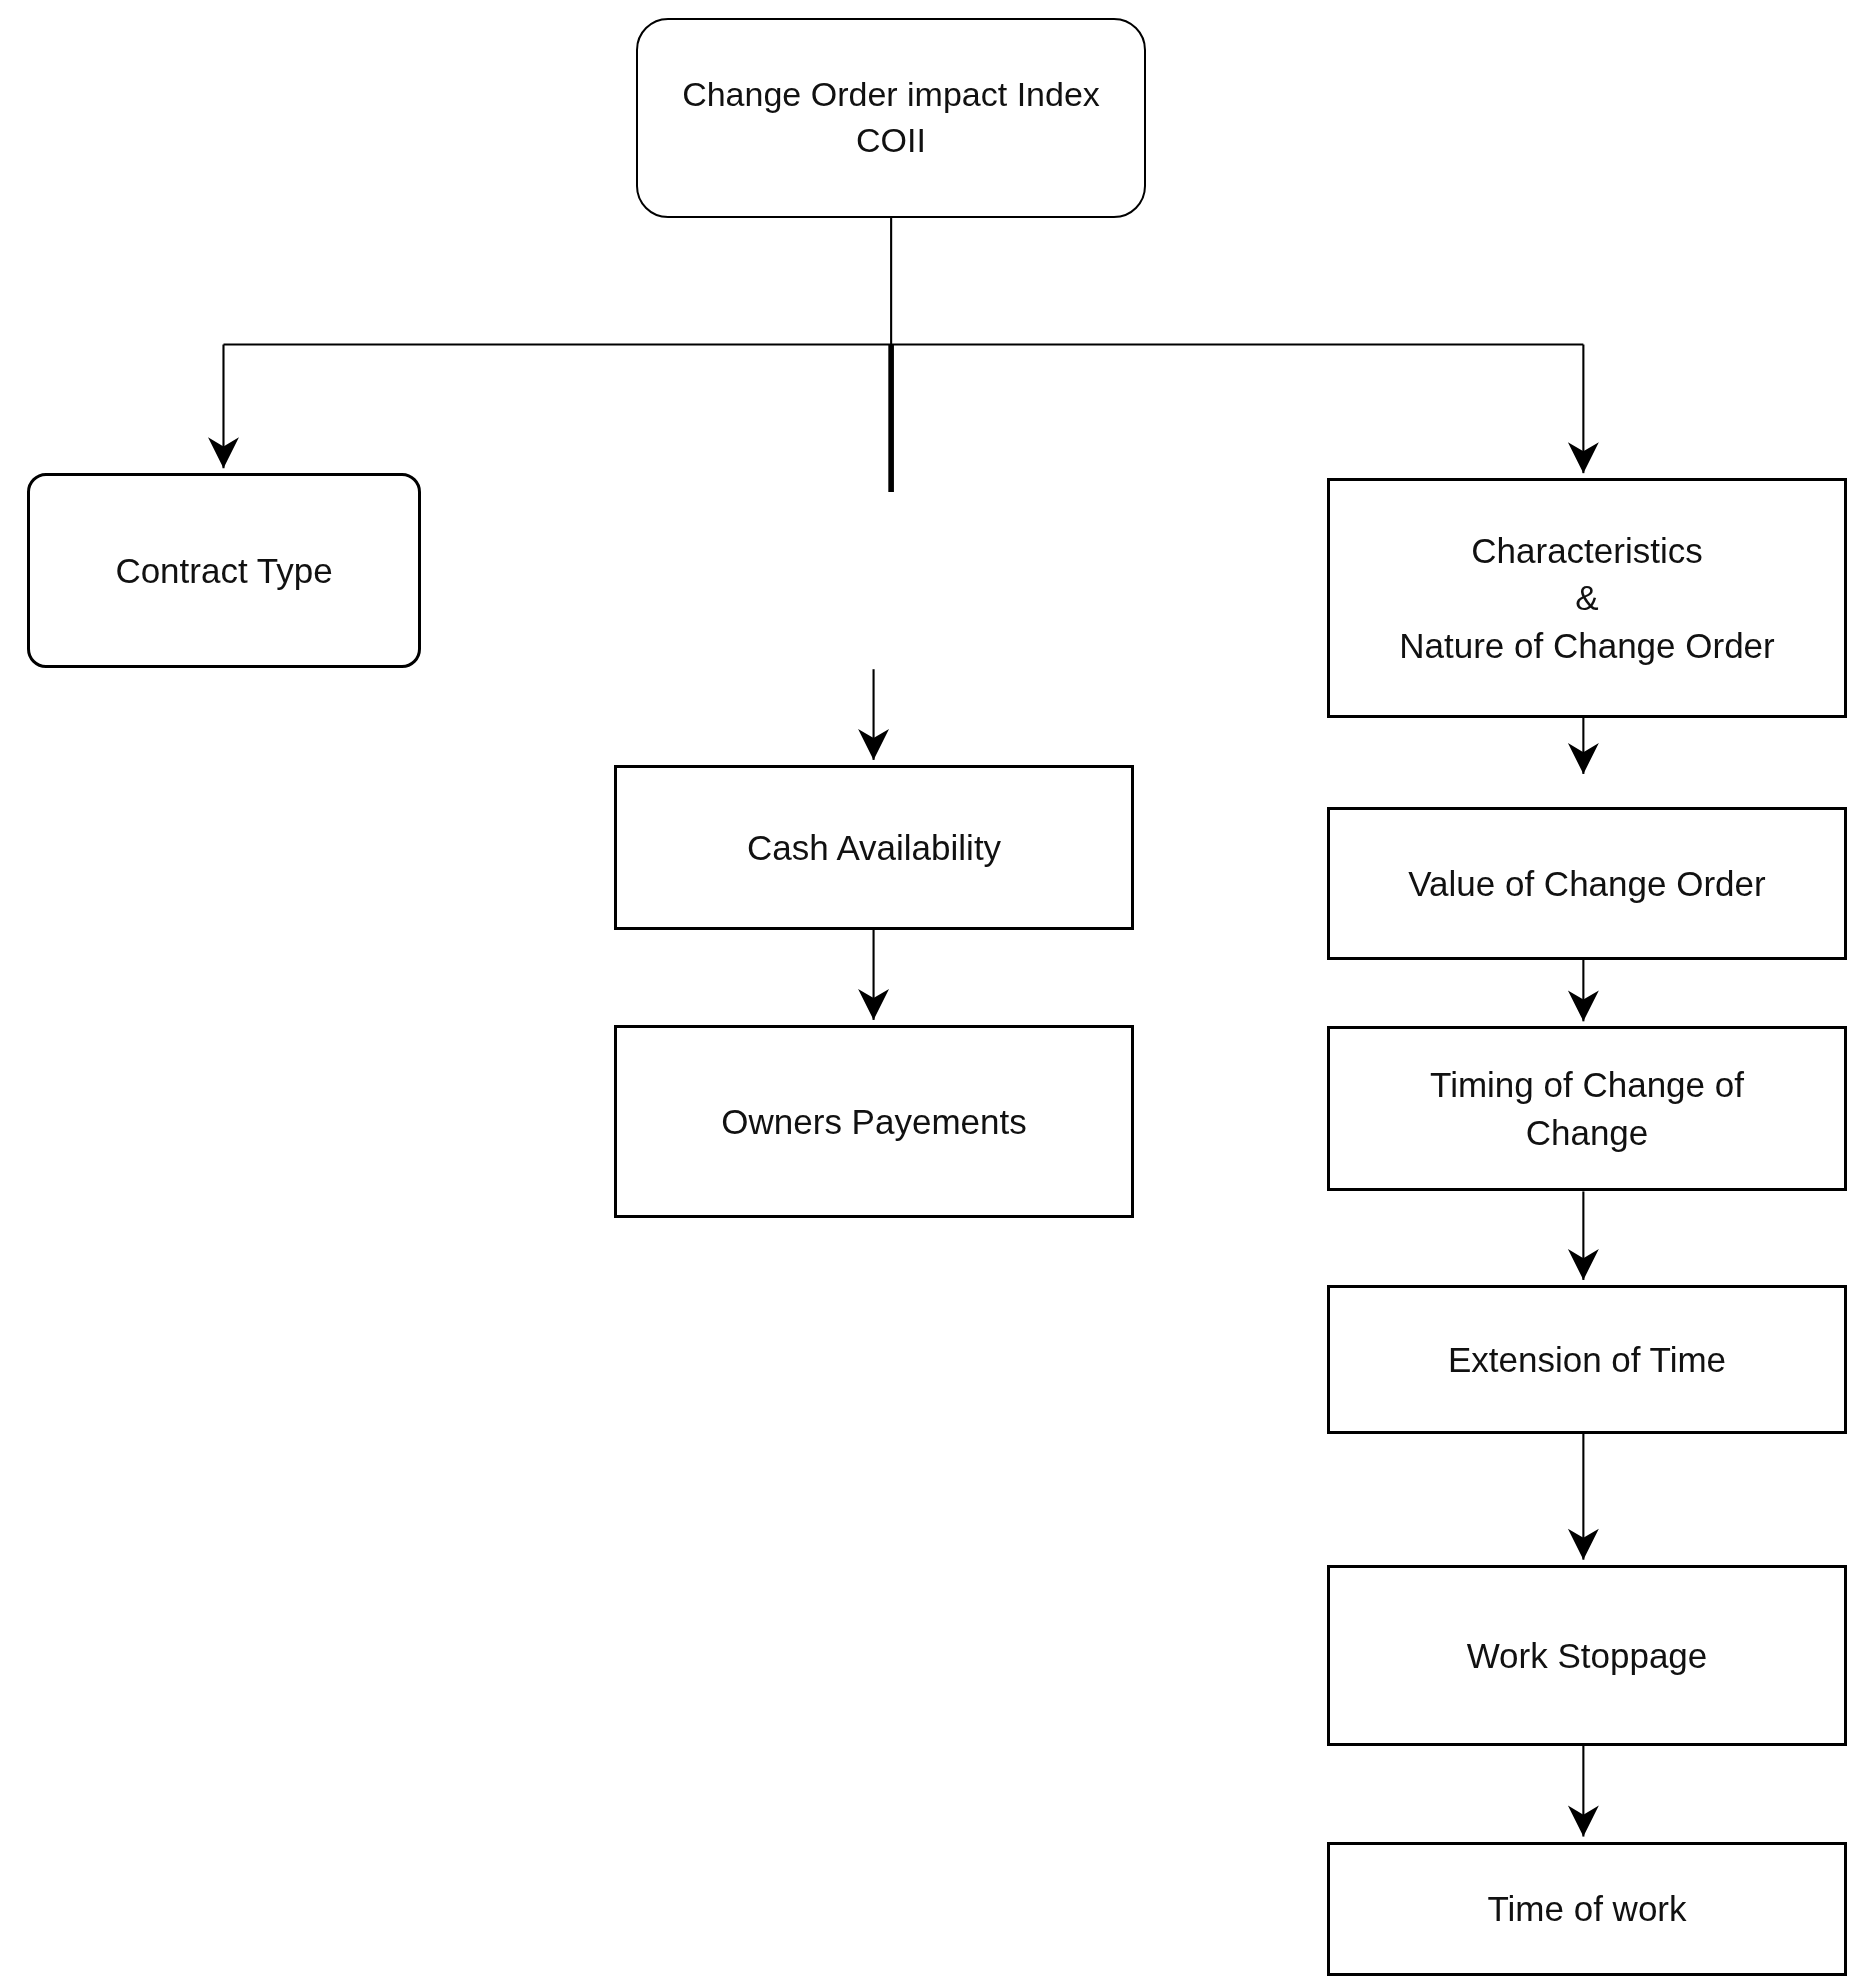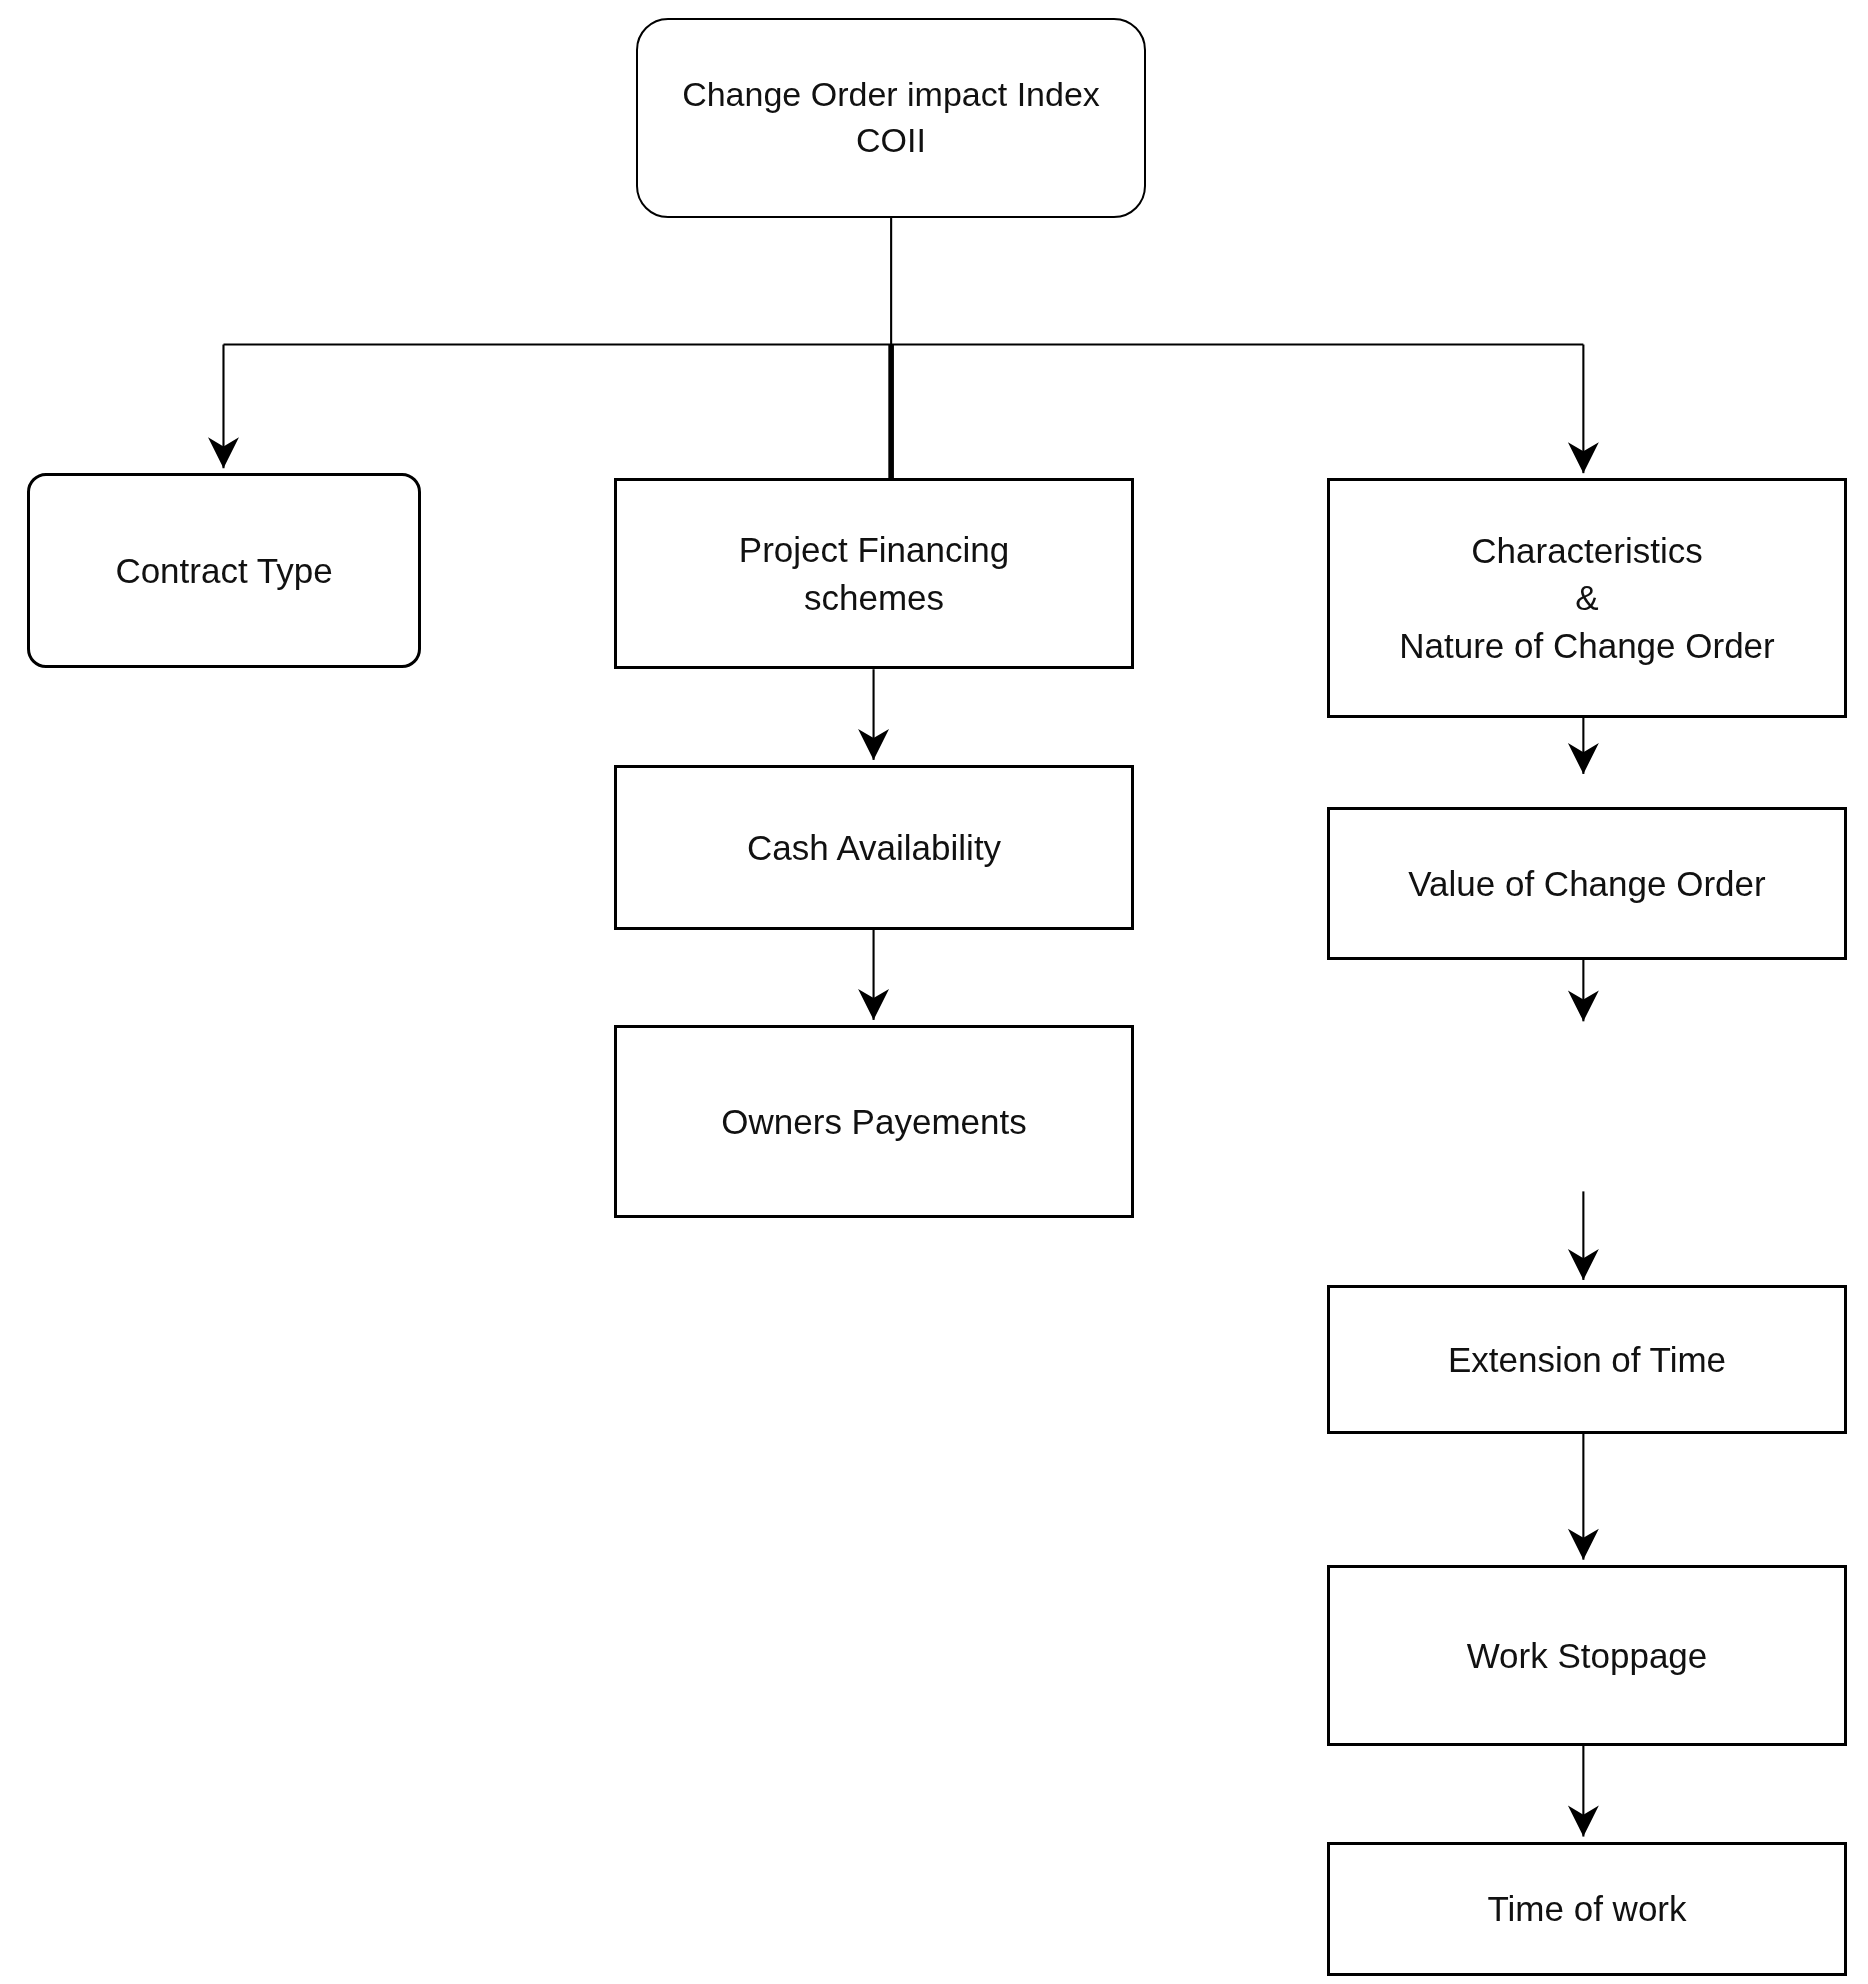--- a/index.html
+++ b/index.html
@@ -85,33 +85,33 @@
     <path d="M2253,1695 V1821" stroke="#000000" stroke-width="3" fill="none" marker-end="url(#arrow)"></path>
     <path d="M2253,2040 V2219" stroke="#000000" stroke-width="3" fill="none" marker-end="url(#arrow)"></path>
     <path d="M2253,2438 V2613" stroke="#000000" stroke-width="3" fill="none" marker-end="url(#arrow)"></path>
   </svg>
 
   <div id="n-root" class="node rounded">Change Order impact Index
 COII</div>
 
   <div id="n-contract" class="node">Contract Type</div>
 
-  <div id="n-financing" class="node">Project Financing
-schemes</div>
 
   <div id="n-cash" class="node">Cash Availability</div>
 
   <div id="n-owners" class="node">Owners Payements</div>
 
   <div id="n-charact" class="node">Characteristics
 &amp;
 Nature of Change Order</div>
 
   <div id="n-value" class="node">Value of Change Order</div>
 
+  <div id="n-timing" class="node">Timing of Change of
+Change</div>
 
   <div id="n-extension" class="node">Extension of Time</div>
 
   <div id="n-stoppage" class="node">Work Stoppage</div>
 
   <div id="n-typework" class="node">Time of work</div>
 
 </div>
 
 

